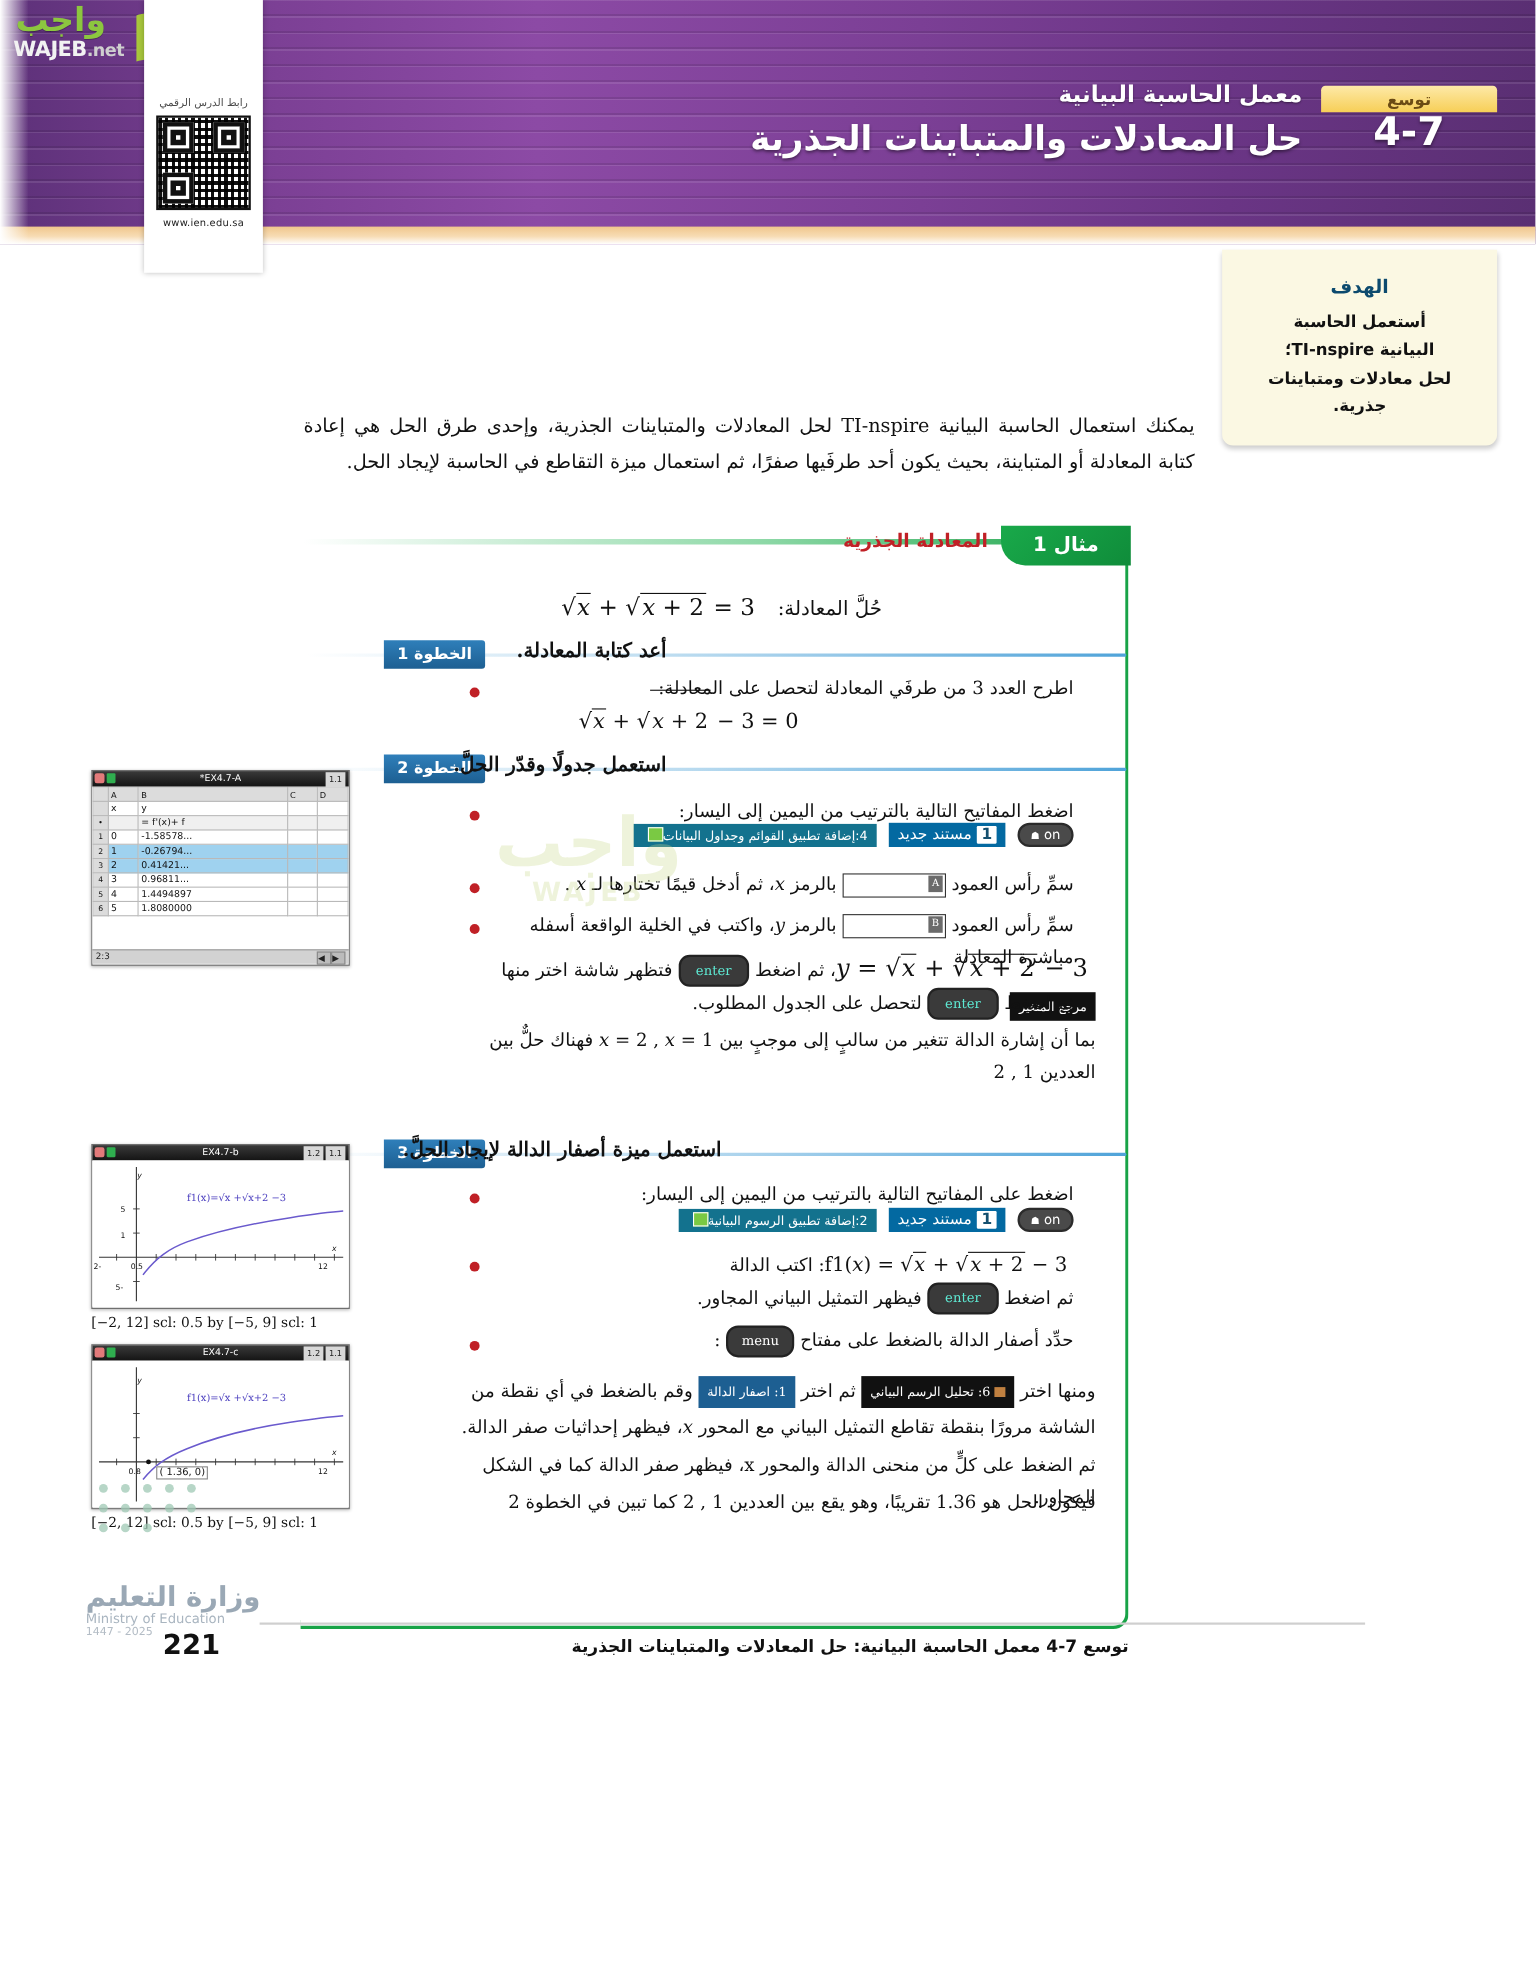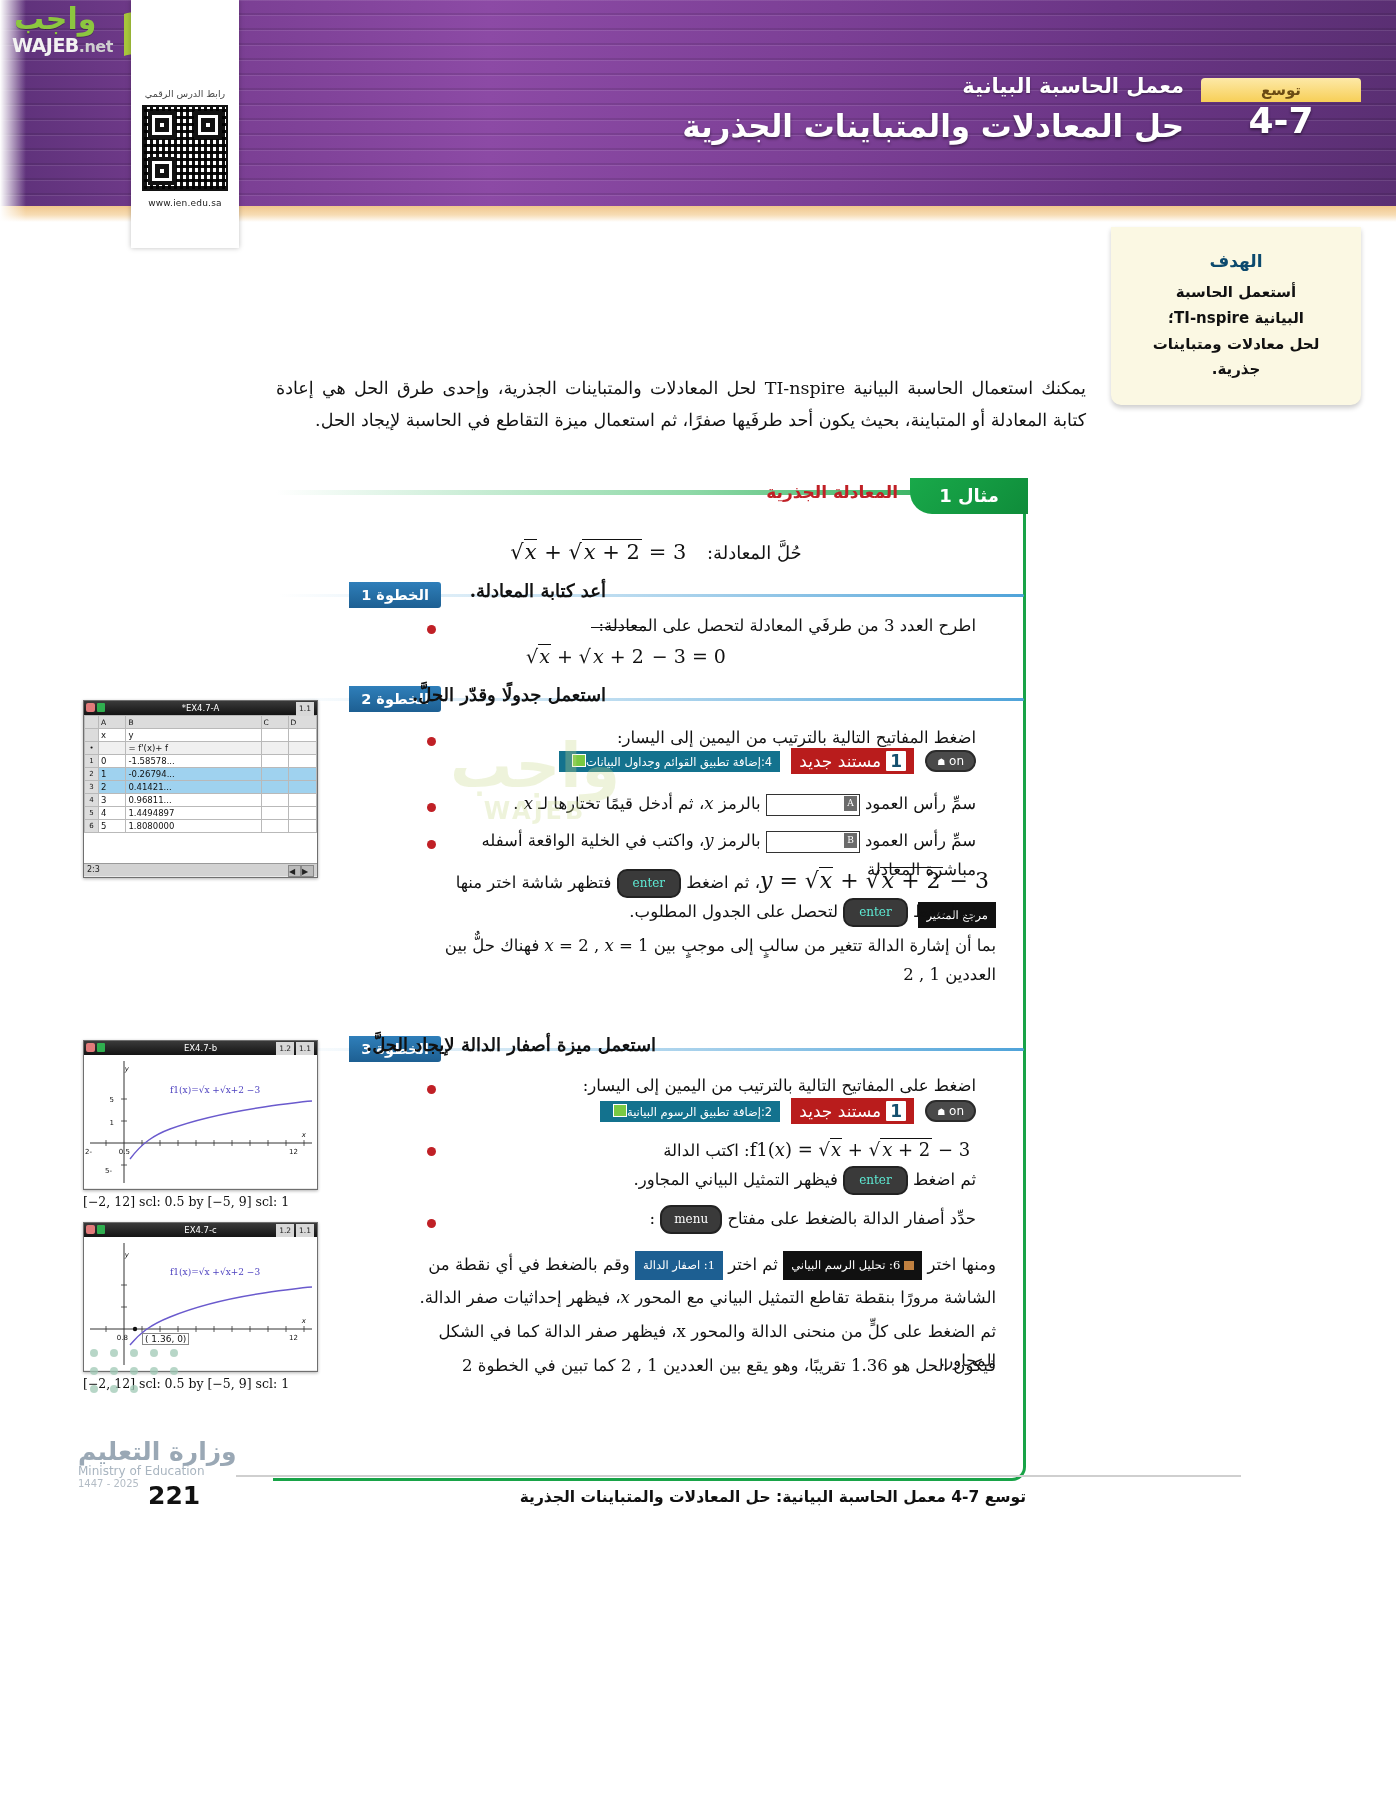--- a/index.html
+++ b/index.html
@@ -180,22 +180,22 @@
   }
   .eq-inline{font-family:"DejaVu Serif",serif;}
 
   
   .key-on{
     display:inline-block;background:#4a4a4a;color:#fff;
     border-radius:11px;padding:2px 10px;font-size:12px;
     border:2px solid #2b2b2b;vertical-align:middle;direction:ltr;
   }
   .key-blue{
-    display:inline-block;background:#b91c1c;color:#fff;
-    font-size:17px;padding:3px 8px;vertical-align:middle;
+    display:inline-block;background:#0369a1;color:#fff;
+    font-size:14px;padding:3px 8px;vertical-align:middle;
     white-space:nowrap;
   }
   .key-blue .num{
     background:#ffffff;color:#15506f;padding:0 4px;margin-left:5px;
     font-weight:bold;border-radius:1px;
   }
   .key-teal{
     display:inline-block;background:#13728e;color:#fff;
     font-size:11.5px;padding:3px 8px;vertical-align:middle;
     white-space:nowrap;

